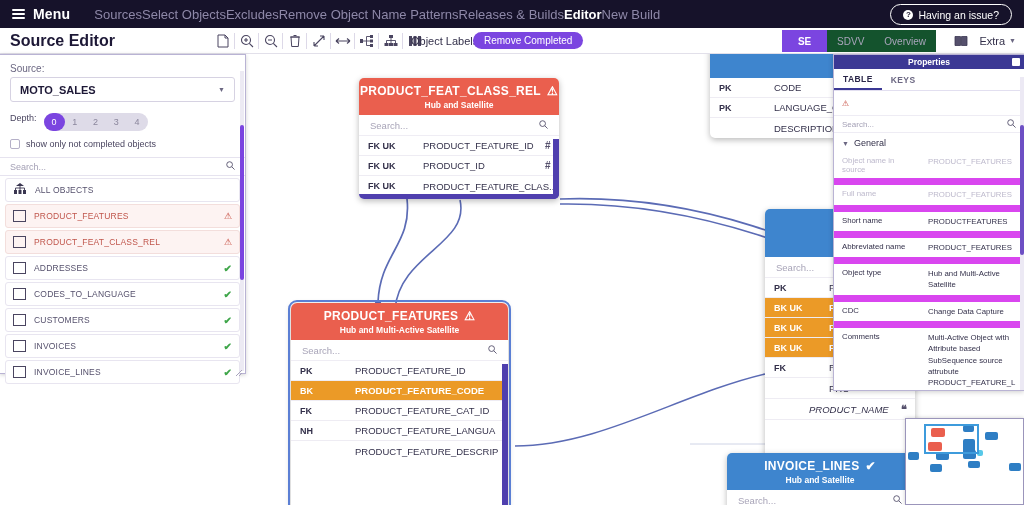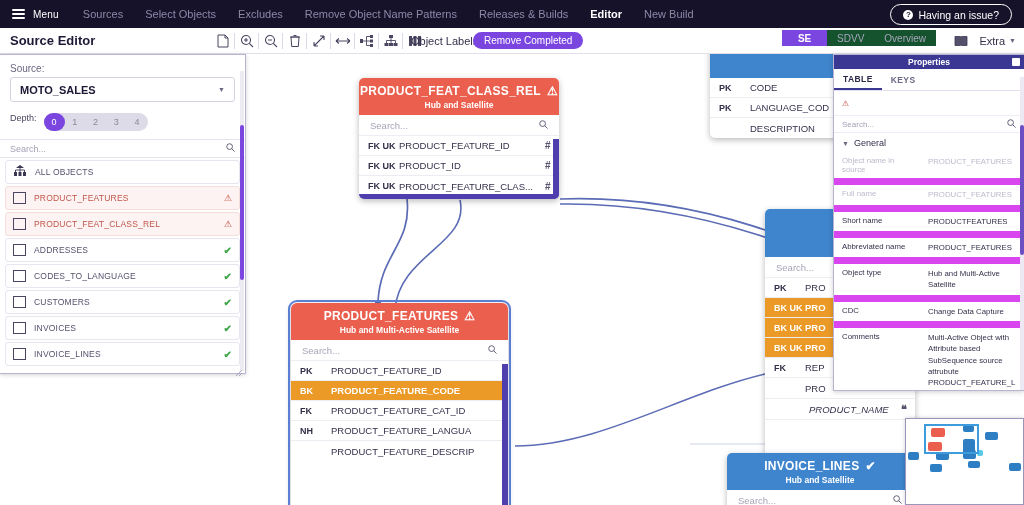--- a/index.html
+++ b/index.html
@@ -13,60 +13,60 @@
 
   
   .topbar {
     position: absolute; top: 0; left: 0; width: 1024px; height: 28px;
     background: #16122a; color: #cfcbe0;
     display: flex; align-items: center; padding: 0 12px;
   }
   .hamburger { display: flex; flex-direction: column; justify-content: space-between;
     width: 13px; height: 10px; margin-right: 8px; cursor: pointer; }
   .hamburger i { display: block; height: 2px; background: #ffffff; border-radius: 1px; }
-  .menu-word { color: #ffffff; font-size: 10px; font-weight: 400; letter-spacing: .2px; margin-right: 24px; }
-  .topnav { display: flex; align-items: center; gap: 22px; font-size: 11px; }
+  .menu-word { color: #ffffff; font-size: 14px; font-weight: 700; letter-spacing: .2px; margin-right: 24px; }
+  .topnav { display: flex; align-items: center; font-size: 13px; }
   .topnav span { color: #8e88a8; white-space: nowrap; cursor: pointer; }
   .topnav span.active { color: #ffffff; font-weight: bold; }
   .issue-btn {
     position: absolute; right: 12px; top: 4px; height: 21px;
     border: 1px solid #ffffff; border-radius: 11px;
     color: #ffffff; font-size: 10.5px;
     display: flex; align-items: center; gap: 5px; padding: 0 12px; cursor: pointer;
   }
   .q-circle {
     width: 10px; height: 10px; border-radius: 50%; background: #ffffff; color: #16122a;
     font-size: 8px; font-weight: bold; display: flex; align-items: center; justify-content: center;
     line-height: 1;
   }
 
   
   .toolbar {
     position: absolute; top: 28px; left: 0; width: 1024px; height: 26px;
     background: #ffffff; border-bottom: 1px solid #e2e0ea;
     display: flex; align-items: center;
   }
-  .app-title { font-size: 13px; font-weight: bold; color: #1d1836; padding-left: 10px; }
+  .app-title { font-size: 16px; font-weight: bold; color: #1d1836; padding-left: 10px; }
   .tools { position: absolute; left: 212px; top: 0; height: 26px; display: flex; align-items: center; }
   .tbtn {
     width: 21px; height: 21px; display: flex; align-items: center; justify-content: center;
     cursor: pointer; color: #4a4560;
   }
   .tsep { width: 1px; height: 16px; background: #ddd9e8; margin: 0 1px; }
   .obj-labels {
     position: absolute; left: 411px; font-size: 11px; color: #33304a; cursor: pointer;
     display: flex; align-items: center; gap: 4px;
   }
   .caret { font-size: 7px; color: #6b6782; }
   .remove-completed {
     position: absolute; left: 473px; height: 17px; border-radius: 9px;
     background: #7b45e0; color: #ffffff; font-size: 10px;
     display: flex; align-items: center; justify-content: center; padding: 0 11px; cursor: pointer;
   }
-  .view-switch { position: absolute; right: 88px; top: 2px; display: flex; height: 16px; }
+  .view-switch { position: absolute; right: 88px; top: 2px; display: flex; height: 22px; }
   .vbtn {
     min-width: 45px; padding: 0 10px; display: flex; align-items: center; justify-content: center;
     font-size: 10px; color: #a9a5bb; background: #14532d; cursor: pointer;
   }
   .vbtn.on { background: #7b45e0; color: #ffffff; font-weight: bold; }
   .extra-grp { position: absolute; right: 8px; top: 2px; display: flex; align-items: center; gap: 8px; }
   .extra-txt { font-size: 11px; color: #33304a; display: flex; align-items: center; gap: 4px; cursor: pointer; }
 
   
   .canvas { position: absolute; top: 54px; left: 0; width: 1024px; height: 451px; background: #ffffff; overflow: hidden; }
@@ -141,21 +141,21 @@
     align-items: center; justify-content: center; gap: 6px; }
   .node-hd .s { font-size: 8.5px; font-weight: bold; margin-top: 2px; }
   .hd-red { background: #ea5f4e; }
   .hd-blue { background: #3e85ce; }
   .node-search {
     height: 21px; display: flex; align-items: center; justify-content: space-between;
     padding: 0 11px; font-size: 9.5px; color: #a8a4b8; border-bottom: 1px solid #efedf4;
   }
   .row { height: 20px; display: flex; align-items: center; border-bottom: 1px solid #eeecf3;
     font-size: 9.5px; color: #33304a; }
-  .row .k { width: 40px; padding-left: 9px; font-weight: bold; font-size: 9px; color: #33304a; flex-shrink: 0; }
+  .row .k { width: 64px; padding-left: 9px; font-weight: bold; font-size: 9px; color: #33304a; flex-shrink: 0; }
   .row .v { flex: 1; }
   .row .hash { width: 14px; color: #55506c; font-weight: bold; font-size: 10px; }
   .row.bk { background: #eb9a27; color: #ffffff; }
   .row.bk .k, .row.bk .v { color: #ffffff; font-weight: bold; }
   .node .rightbar { position: absolute; right: 0; width: 6px; background: #4f3fae; }
   .node .botbar { position: absolute; left: 0; bottom: 0; height: 5px; background: #4f3fae; }
   .sel-ring { outline: 2.5px solid #5b7fd4; outline-offset: 1px; border-radius: 6px; }
 
   
   .props {
@@ -488,20 +488,24 @@
         <span class="depth-lab">Depth:</span>
         <div class="depth-track">
           <div class="depth-knob"></div>
           <div class="depth-opt sel">0</div>
           <div class="depth-opt">1</div>
           <div class="depth-opt">2</div>
           <div class="depth-opt">3</div>
           <div class="depth-opt">4</div>
         </div>
       </div>
+      <div class="chk-row">
+        <span class="chkbox"></span>
+        <span class="chk-lab">show only not completed objects</span>
+      </div>
     </div>
     <div class="sel-search">
       <span>Search...</span>
       <span>
         <svg width="9" height="9" viewBox="0 0 10 10">
             <circle cx="4" cy="4" r="3.2" fill="none" stroke="#55506c" stroke-width="1"></circle>
             <path d="M6.4 6.4L9.5 9.5" stroke="#55506c" stroke-width="1"></path>
           </svg>
       </span>
     </div>

